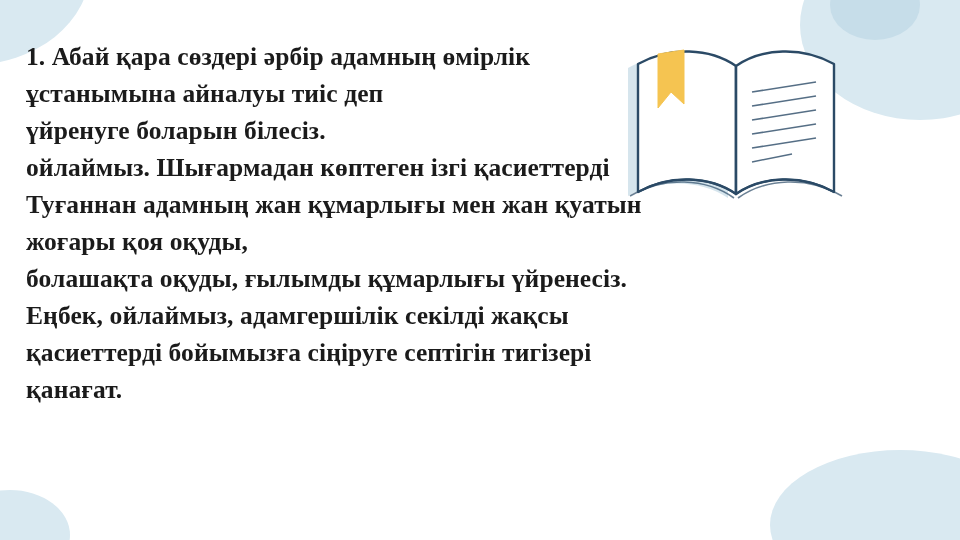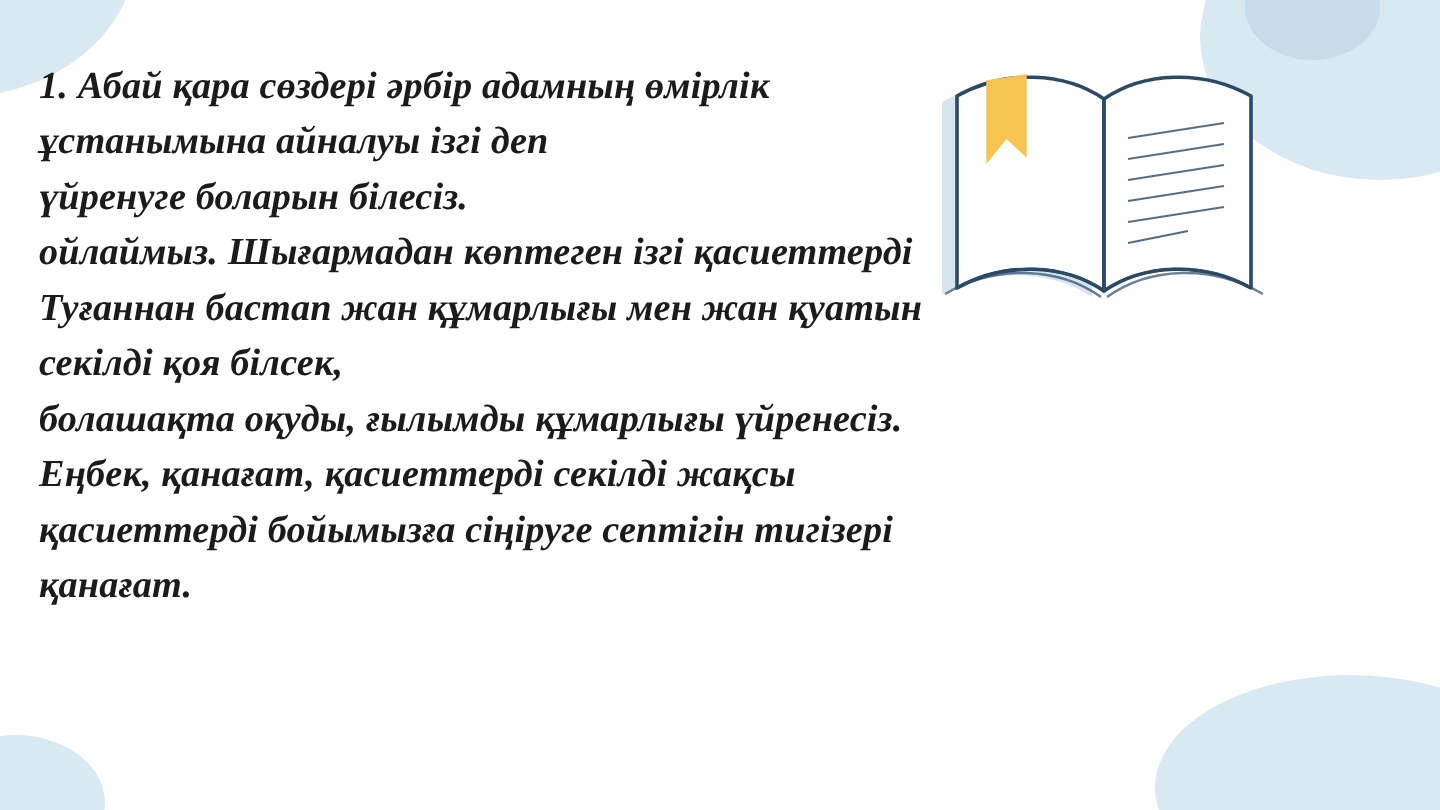--- a/index.html
+++ b/index.html
@@ -85,21 +85,20 @@
     position: absolute;
     left: 26px;
     top: 38px;
     width: 880px;
   }
   .line {
     font-size: 25.5px;
     line-height: 37px;
     color: #1b1b1b;
     font-weight: bold;
-    font-style: italic;
     white-space: pre-wrap;
     letter-spacing: 0.1px;
   }
 </style>
 </head>
 <body>
 
 <div class="slide">
 
   <div class="blob blob-top-left"></div>
@@ -132,24 +131,24 @@
       <path d="M142 144 L 182 136" stroke="#2b4a66" stroke-width="1.5" opacity="0.8"></path>
 
       <g>
         <path d="M48 36 L 74 32 L 74 86 L 61 74 L 48 90 Z" fill="#f5c451" stroke="#f5c451" stroke-width="1"></path>
       </g>
     </svg>
   </div>
 
   <div class="text-block">
     <div class="line">1. Абай қара сөздері әрбір адамның өмірлік</div>
-    <div class="line">ұстанымына айналуы ізгі деп</div>
+    <div class="line">ұстанымына айналуы тиіс деп</div>
     <div class="line">үйренуге боларын білесіз.</div>
     <div class="line">ойлаймыз. Шығармадан көптеген ізгі қасиеттерді</div>
-    <div class="line">Туғаннан бастап жан құмарлығы мен жан қуатын</div>
-    <div class="line">секілді қоя білсек,</div>
+    <div class="line">Туғаннан адамның жан құмарлығы мен жан қуатын</div>
+    <div class="line">жоғары қоя оқуды,</div>
     <div class="line">болашақта оқуды, ғылымды құмарлығы үйренесіз.</div>
-    <div class="line">Еңбек, қанағат, қасиеттерді секілді жақсы</div>
+    <div class="line">Еңбек, ойлаймыз, адамгершілік секілді жақсы</div>
     <div class="line">қасиеттерді бойымызға сіңіруге септігін тигізері</div>
     <div class="line">қанағат.</div>
   </div>
 
 </div>
 
 </body></html>

